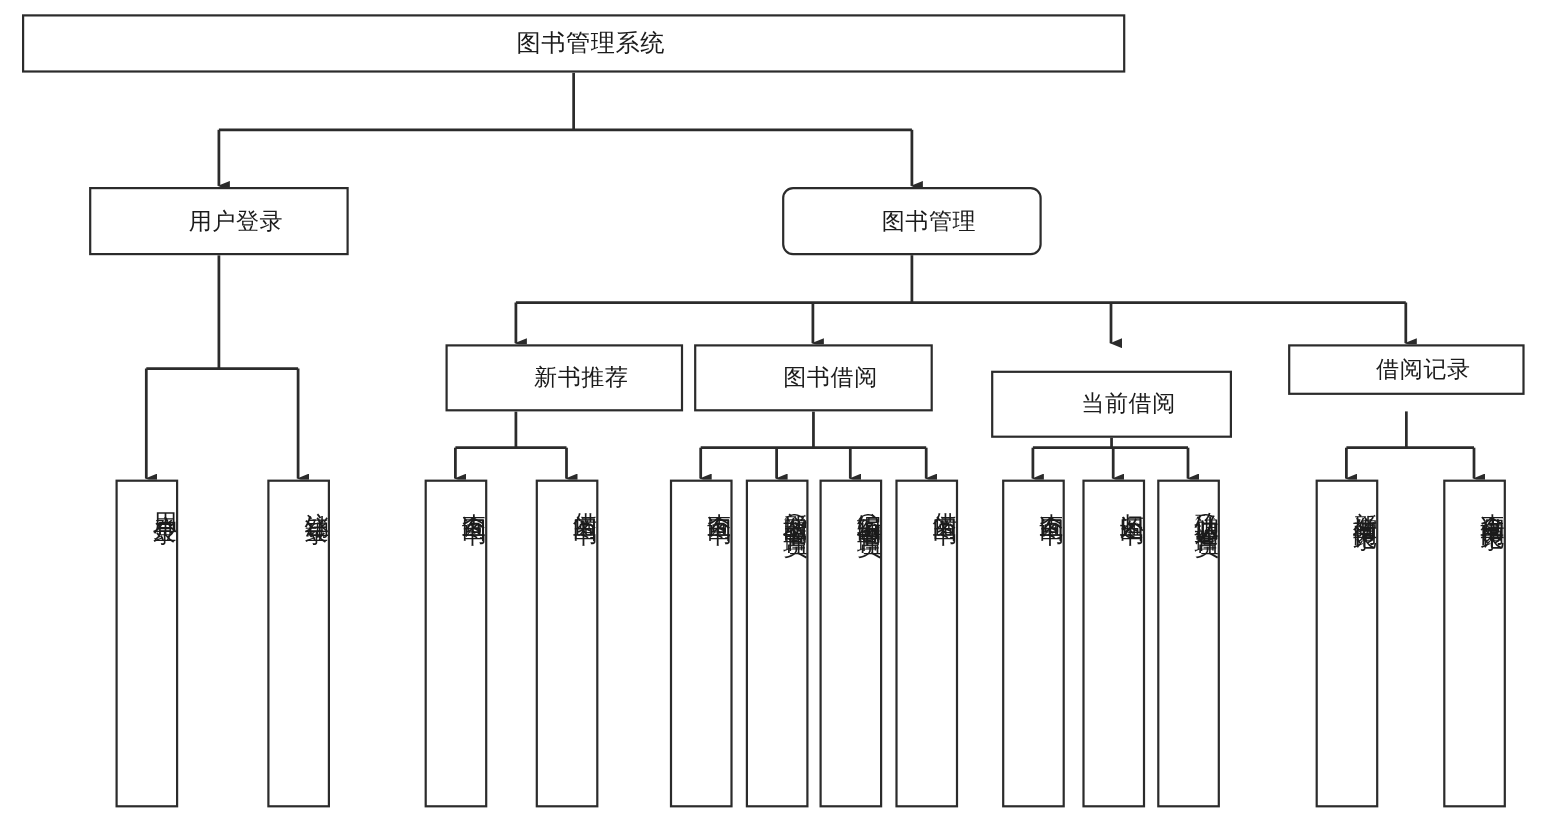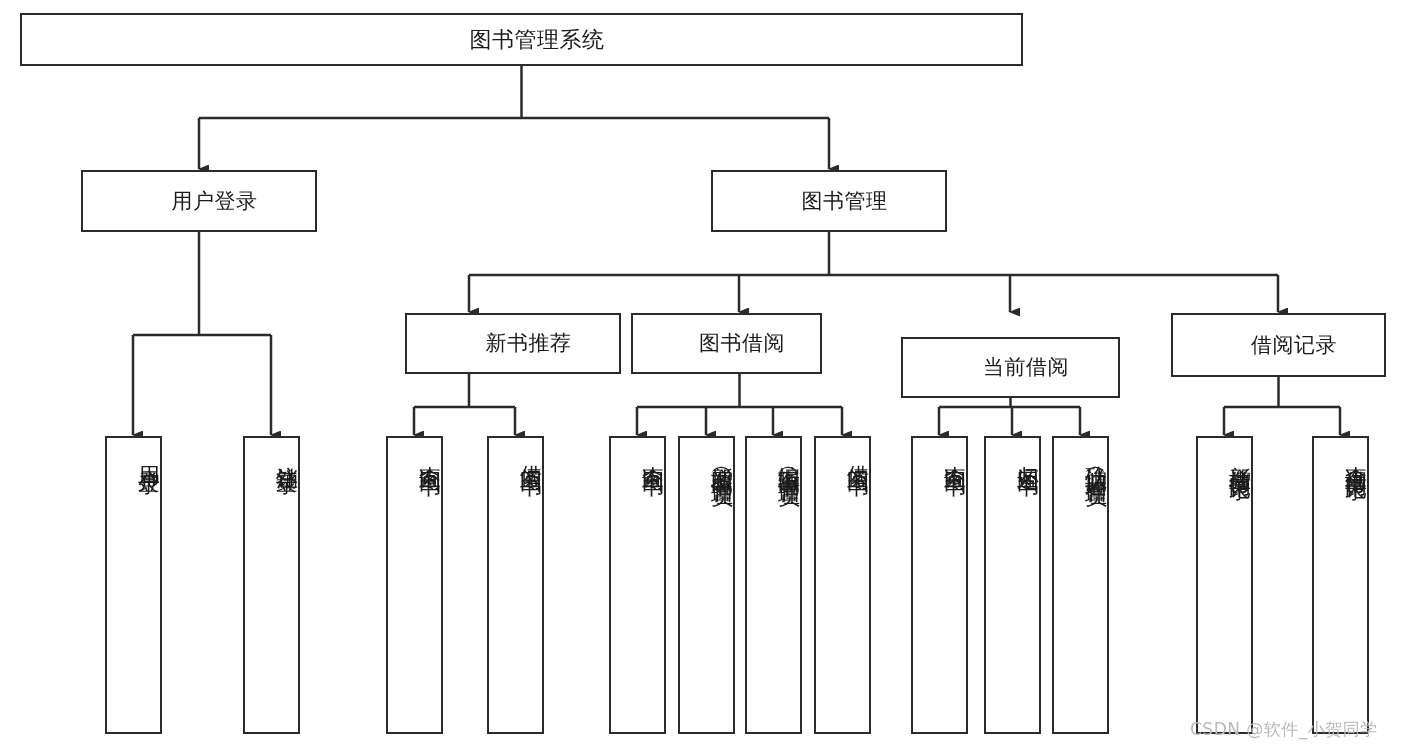--- a/index.html
+++ b/index.html
@@ -118,33 +118,33 @@
       </g>
   </svg>
 
   <div id="node-layer">
       <div class="node horizontal root" style="left: 20px; top: 13px; width: 1003px; height: 53px;">
         <span class="label">图书管理系统</span>
       </div>
       <div class="node horizontal level2" style="left: 81px; top: 170px; width: 236px; height: 62px;">
         <span class="label">用户登录</span>
       </div>
-      <div class="node horizontal level2" style="left: 711px; top: 170px; width: 236px; height: 62px;">
+      <div class="node horizontal level2" style="left: 711px; top: 170px; width: 236px; height: 62px; border-radius: 10px;">
         <span class="label">图书管理</span>
       </div>
       <div class="node horizontal level3" style="left: 361px; top: 313px; width: 216px; height: 61px; margin-left: 44px;">
         <span class="label">新书推荐</span>
       </div>
-      <div class="node horizontal level3" style="left: 631px; top: 313px; width: 191px; height: 61px;">
+      <div class="node horizontal level3" style="left: 631px; top: 313px; width: 217px; height: 61px;">
         <span class="label">图书借阅</span>
       </div>
       <div class="node horizontal level3" style="left: 901px; top: 313px; width: 219px; height: 61px; margin-top: 24px;">
         <span class="label">当前借阅</span>
       </div>
-      <div class="node horizontal level3" style="left: 1171px; top: 313px; width: 215px; height: 64px;">
+      <div class="node horizontal level3" style="left: 1171px; top: 313px; width: 215px; height: 46px;">
         <span class="label">借阅记录</span>
       </div>
       <div class="node vertical leaf" style="left: 105px; top: 436px; width: 57px; height: 298px;">
         <span class="label">用户登录</span>
       </div>
       <div class="node vertical leaf" style="left: 243px; top: 436px; width: 57px; height: 298px;">
         <span class="label">注销登录</span>
       </div>
       <div class="node vertical leaf" style="left: 386px; top: 436px; width: 57px; height: 298px;">
         <span class="label">查询图书</span>
@@ -174,15 +174,14 @@
         <span class="label">确认归还（管理员）</span>
       </div>
       <div class="node vertical leaf" style="left: 1196px; top: 436px; width: 57px; height: 298px;">
         <span class="label">新增借阅记录</span>
       </div>
       <div class="node vertical leaf" style="left: 1312px; top: 436px; width: 57px; height: 298px;">
         <span class="label">查询借阅记录</span>
       </div>
     </div>
 
-  <div class="watermark" style="left: 1190px; top: 718px;">CSDN @软件_小贺同学</div>
 
 </div>
 
 </body></html>

